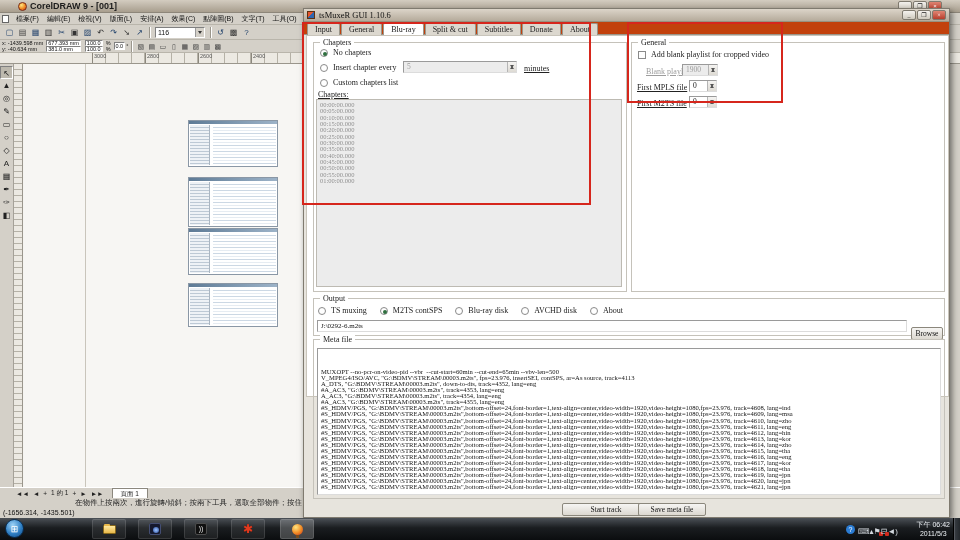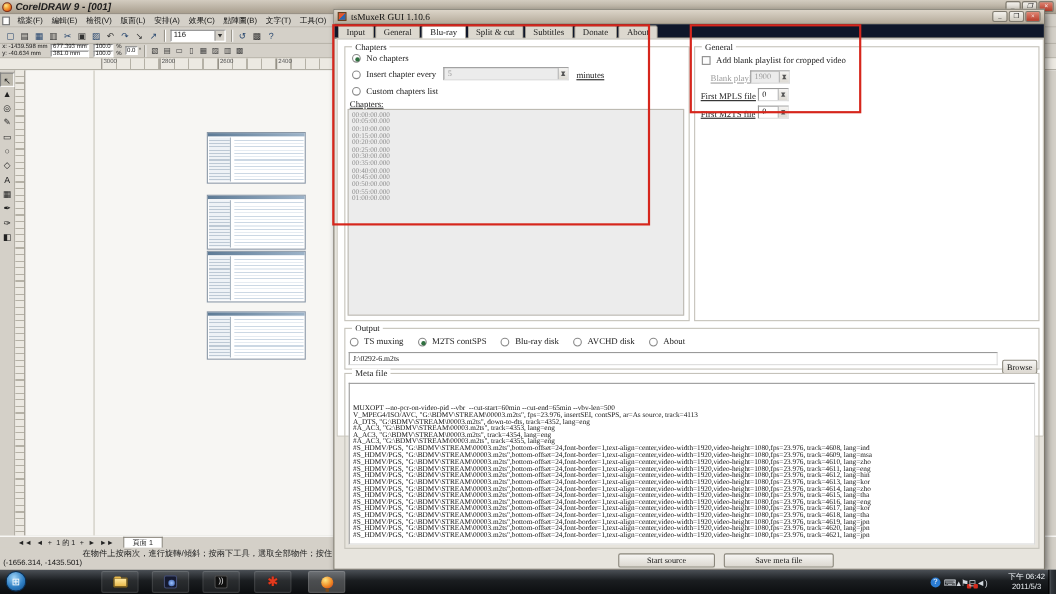--- a/index.html
+++ b/index.html
@@ -2,21 +2,21 @@
 <html><head>
 <meta charset="utf-8">
 <style>
   * { margin:0; padding:0; box-sizing:border-box; }
   html,body { width:960px; height:540px; overflow:hidden; }
   body { font-family:"Liberation Sans",sans-serif; background:#000; }
   .screen { position:relative; width:960px; height:540px; overflow:hidden; background:#3a3a3a; }
 
   
   .cdr { position:absolute; left:0; top:0; width:960px; height:518px; background:#d4d0c8; }
-  .cdr-title { height:13px; background:linear-gradient(#d3ccc0,#a89e8e); display:flex; align-items:center; padding:0 2px; border-bottom:1px solid #8d867a;font-style:italic; }
+  .cdr-title { height:13px; background:linear-gradient(#d3ccc0,#a89e8e); display:flex; align-items:center; padding:0 18px; border-bottom:1px solid #8d867a; }
   .cdr-title .t { font-size:9px; font-weight:bold; color:#1c1c1c; margin-left:3px; white-space:nowrap; }
   .app-ico { width:9px; height:9px; border-radius:50%; background:radial-gradient(circle at 35% 30%, #ffe680, #f08a24 55%, #c93320); border:1px solid #7c2a12; }
   .winbtns { margin-left:auto; display:flex; gap:1px; }
   .wbtn { width:14px; height:10px; background:linear-gradient(#f4f2ee,#cfcabe); border:1px solid #7f7a6f; border-radius:2px; font-size:6px; line-height:8px; text-align:center; color:#222; }
   .wbtn.close { background:linear-gradient(#e08573,#b83d2b); color:#fff; }
 
   .cdr-menu { height:12px; background:#d4d0c8; border-bottom:1px solid #b9b5ab; display:flex; align-items:center; font-size:7px; color:#111; }
   .mdi-ico { width:7px; height:8px; background:#fff; border:1px solid #666; margin:0 3px 0 2px; }
   .menu-item { padding:0 4px; white-space:nowrap; }
 
@@ -54,21 +54,21 @@
   .nav { padding:0 2px; }
   .page-tab { margin-left:6px; padding:0 8px; background:#fff; border:1px solid #8c887e; border-bottom:none; height:10px; line-height:10px; }
   .cdr-hint { position:absolute; left:0; top:498px; width:960px; height:11px; font-size:7.5px; color:#222; padding-left:75px; background:#d4d0c8; white-space:nowrap; }
   .cdr-coords { position:absolute; left:0; top:509px; width:960px; height:9px; font-size:7px; color:#111; padding-left:3px; background:#d4d0c8; }
 
   
   .tsx { position:absolute; left:303px; top:8px; width:647px; height:510px; background:#e7e4dd; border:1px solid #7f7a6f; box-shadow:2px 3px 6px rgba(0,0,0,.5); z-index:10; font-family:"Liberation Serif",serif; }
   .tsx-title { height:13px; background:linear-gradient(#dcd5c9,#b5ab9b); display:flex; align-items:center; padding:0 3px; border-bottom:1px solid #98917f; }
   .tsx-ico { width:8px; height:8px; background:linear-gradient(135deg,#e5552e 50%,#2e66b0 50%); border:1px solid #5e3010; }
   .tsx-title .t { font-size:8.5px; color:#111; margin-left:4px; }
-  .tsx-tabs { height:13px; display:flex; padding:1px 0 0 3px; border-bottom:1px solid #9a9589; background:#0f172a; }
+  .tsx-tabs { height:13px; display:flex; padding:1px 0 0 3px; border-bottom:1px solid #9a9589; background:#c2410c; }
   .tab { font-size:8px; padding:0 7px; height:12px; line-height:12px; background:#dcd8cf; border:1px solid #9a9589; border-bottom:none; border-radius:2px 2px 0 0; margin-right:1px; color:#222; }
   .tab.active { background:#fff; position:relative; top:1px; margin-top:-1px; height:13px; }
   .tsx-page { position:absolute; left:2px; top:26px; width:643px; height:362px; background:#fff; border:1px solid #c9c5bb; }
 
   .grp { position:absolute; border:1px solid #c5c2ba; }
   .glabel { position:absolute; top:-5px; left:6px; background:#fff; padding:0 3px; font-size:8px; color:#222; line-height:9px; }
 
   .radio-row { height:15px; display:flex; align-items:center; font-size:8px; color:#222; }
   .rdot { width:8px; height:8px; border-radius:50%; border:1px solid #8a8a8a; background:#fff; margin-right:5px; position:relative; flex:0 0 8px; }
   .selected .rdot::after { content:""; position:absolute; left:2px; top:2px; width:4px; height:4px; border-radius:50%; background:#2f6f3f; }
@@ -380,22 +380,22 @@
       </div>
 
       <div class="grp" style="left:6px;top:303px;width:632px;height:160px">
         <span class="glabel">Meta file</span>
         <div class="metabox" style="left:3px;top:8px;right:3px;bottom:3px">
           
         <div>MUXOPT --no-pcr-on-video-pid --vbr  --cut-start=60min --cut-end=65min --vbv-len=500</div><div>V_MPEG4/ISO/AVC, "G:\BDMV\STREAM\00003.m2ts", fps=23.976, insertSEI, contSPS, ar=As source, track=4113</div><div>A_DTS, "G:\BDMV\STREAM\00003.m2ts", down-to-dts, track=4352, lang=eng</div><div>#A_AC3, "G:\BDMV\STREAM\00003.m2ts", track=4353, lang=eng</div><div>A_AC3, "G:\BDMV\STREAM\00003.m2ts", track=4354, lang=eng</div><div>#A_AC3, "G:\BDMV\STREAM\00003.m2ts", track=4355, lang=eng</div><div>#S_HDMV/PGS, "G:\BDMV\STREAM\00003.m2ts",bottom-offset=24,font-border=1,text-align=center,video-width=1920,video-height=1080,fps=23.976, track=4608, lang=ind</div><div>#S_HDMV/PGS, "G:\BDMV\STREAM\00003.m2ts",bottom-offset=24,font-border=1,text-align=center,video-width=1920,video-height=1080,fps=23.976, track=4609, lang=msa</div><div>#S_HDMV/PGS, "G:\BDMV\STREAM\00003.m2ts",bottom-offset=24,font-border=1,text-align=center,video-width=1920,video-height=1080,fps=23.976, track=4610, lang=zho</div><div>#S_HDMV/PGS, "G:\BDMV\STREAM\00003.m2ts",bottom-offset=24,font-border=1,text-align=center,video-width=1920,video-height=1080,fps=23.976, track=4611, lang=eng</div><div>#S_HDMV/PGS, "G:\BDMV\STREAM\00003.m2ts",bottom-offset=24,font-border=1,text-align=center,video-width=1920,video-height=1080,fps=23.976, track=4612, lang=hin</div><div>#S_HDMV/PGS, "G:\BDMV\STREAM\00003.m2ts",bottom-offset=24,font-border=1,text-align=center,video-width=1920,video-height=1080,fps=23.976, track=4613, lang=kor</div><div>#S_HDMV/PGS, "G:\BDMV\STREAM\00003.m2ts",bottom-offset=24,font-border=1,text-align=center,video-width=1920,video-height=1080,fps=23.976, track=4614, lang=zho</div><div>#S_HDMV/PGS, "G:\BDMV\STREAM\00003.m2ts",bottom-offset=24,font-border=1,text-align=center,video-width=1920,video-height=1080,fps=23.976, track=4615, lang=tha</div><div>#S_HDMV/PGS, "G:\BDMV\STREAM\00003.m2ts",bottom-offset=24,font-border=1,text-align=center,video-width=1920,video-height=1080,fps=23.976, track=4616, lang=eng</div><div>#S_HDMV/PGS, "G:\BDMV\STREAM\00003.m2ts",bottom-offset=24,font-border=1,text-align=center,video-width=1920,video-height=1080,fps=23.976, track=4617, lang=kor</div><div>#S_HDMV/PGS, "G:\BDMV\STREAM\00003.m2ts",bottom-offset=24,font-border=1,text-align=center,video-width=1920,video-height=1080,fps=23.976, track=4618, lang=tha</div><div>#S_HDMV/PGS, "G:\BDMV\STREAM\00003.m2ts",bottom-offset=24,font-border=1,text-align=center,video-width=1920,video-height=1080,fps=23.976, track=4619, lang=jpn</div><div>#S_HDMV/PGS, "G:\BDMV\STREAM\00003.m2ts",bottom-offset=24,font-border=1,text-align=center,video-width=1920,video-height=1080,fps=23.976, track=4620, lang=jpn</div><div>#S_HDMV/PGS, "G:\BDMV\STREAM\00003.m2ts",bottom-offset=24,font-border=1,text-align=center,video-width=1920,video-height=1080,fps=23.976, track=4621, lang=jpn</div></div>
       </div>
     </div>
 
-    <div class="btn" style="left:258px;top:494px;width:88px;height:13px;line-height:12px">Start source</div>
-    <div class="btn" style="left:354px;top:494px;width:100px;height:13px;line-height:12px">Save meta file</div>
+    <div class="btn" style="left:258px;top:494px;width:88px;height:13px;line-height:12px">Start track</div>
+    <div class="btn" style="left:334px;top:494px;width:68px;height:13px;line-height:12px">Save meta file</div>
   </div>
 
   <div class="anno" style="left:302px;top:22px;width:289px;height:183px"></div>
   <div class="anno" style="left:627px;top:22px;width:156px;height:81px"></div>
 
   <div class="taskbar">
     <div class="orb">⊞</div>
     <div class="tb-app" style="left:92px">
         <span class="i-folder"></span>
       </div>

